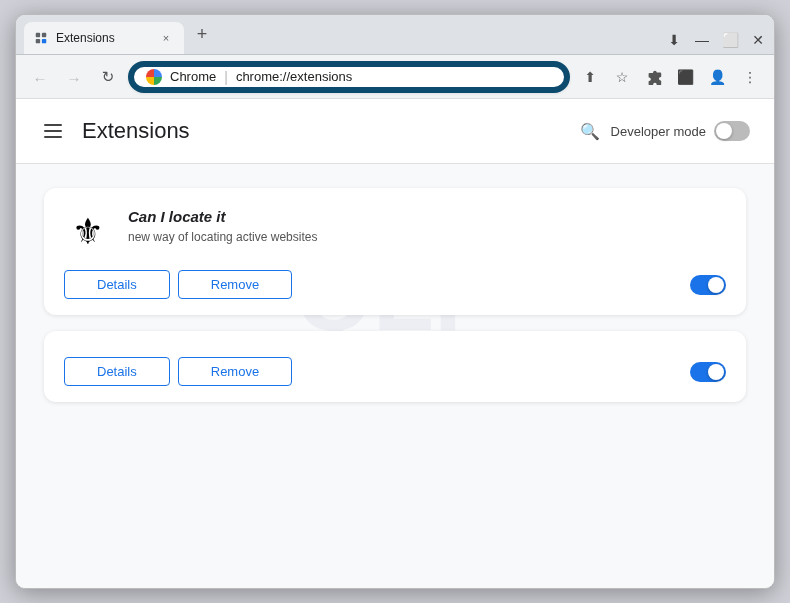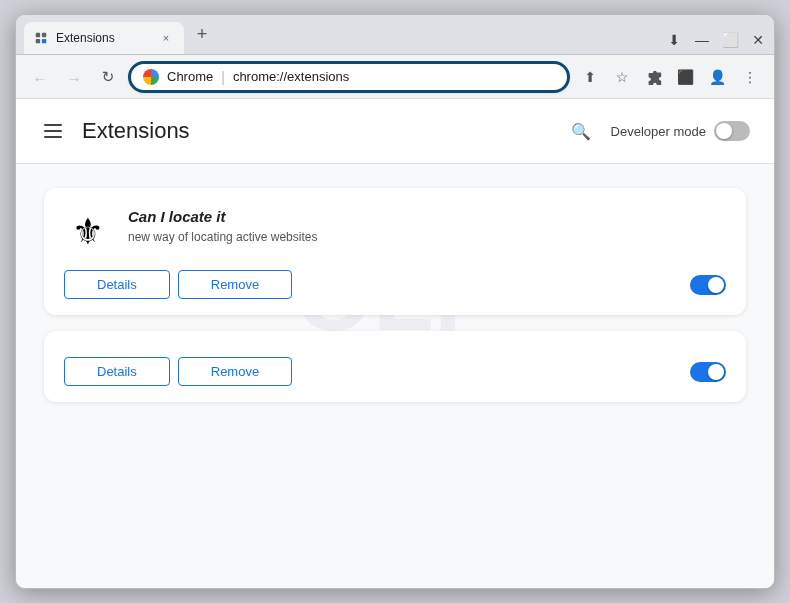--- a/index.html
+++ b/index.html
@@ -116,21 +116,21 @@
     .nav-btn.disabled { color: #bbb; cursor: default; }
     .address-bar {
       flex: 1;
       height: 32px;
       background: #fff;
       border-radius: 16px;
       display: flex;
       align-items: center;
       padding: 0 12px;
       gap: 8px;
-      border: 3px solid #0c4a6e;
+      border: 6px solid #0c4a6e;
       box-shadow: 0 1px 3px rgba(0,0,0,0.08);
     }
     .chrome-logo {
       width: 16px;
       height: 16px;
       border-radius: 50%;
       background: conic-gradient(#4285f4 0deg 90deg, #34a853 90deg 180deg, #fbbc04 180deg 270deg, #ea4335 270deg 360deg);
       flex-shrink: 0;
     }
     .address-sep {
@@ -202,21 +202,21 @@
       display: flex;
       align-items: center;
       justify-content: center;
       cursor: pointer;
       color: #555;
       font-size: 16px;
     }
     .dev-mode-label {
       font-size: 13px;
       color: #444;
-      margin-left: 13px;
+      margin-left: 4px;
       margin-right: 8px;
       text-align: right;
     }
     
     .toggle {
       width: 36px;
       height: 20px;
       border-radius: 10px;
       background: #bbb;
       position: relative;

